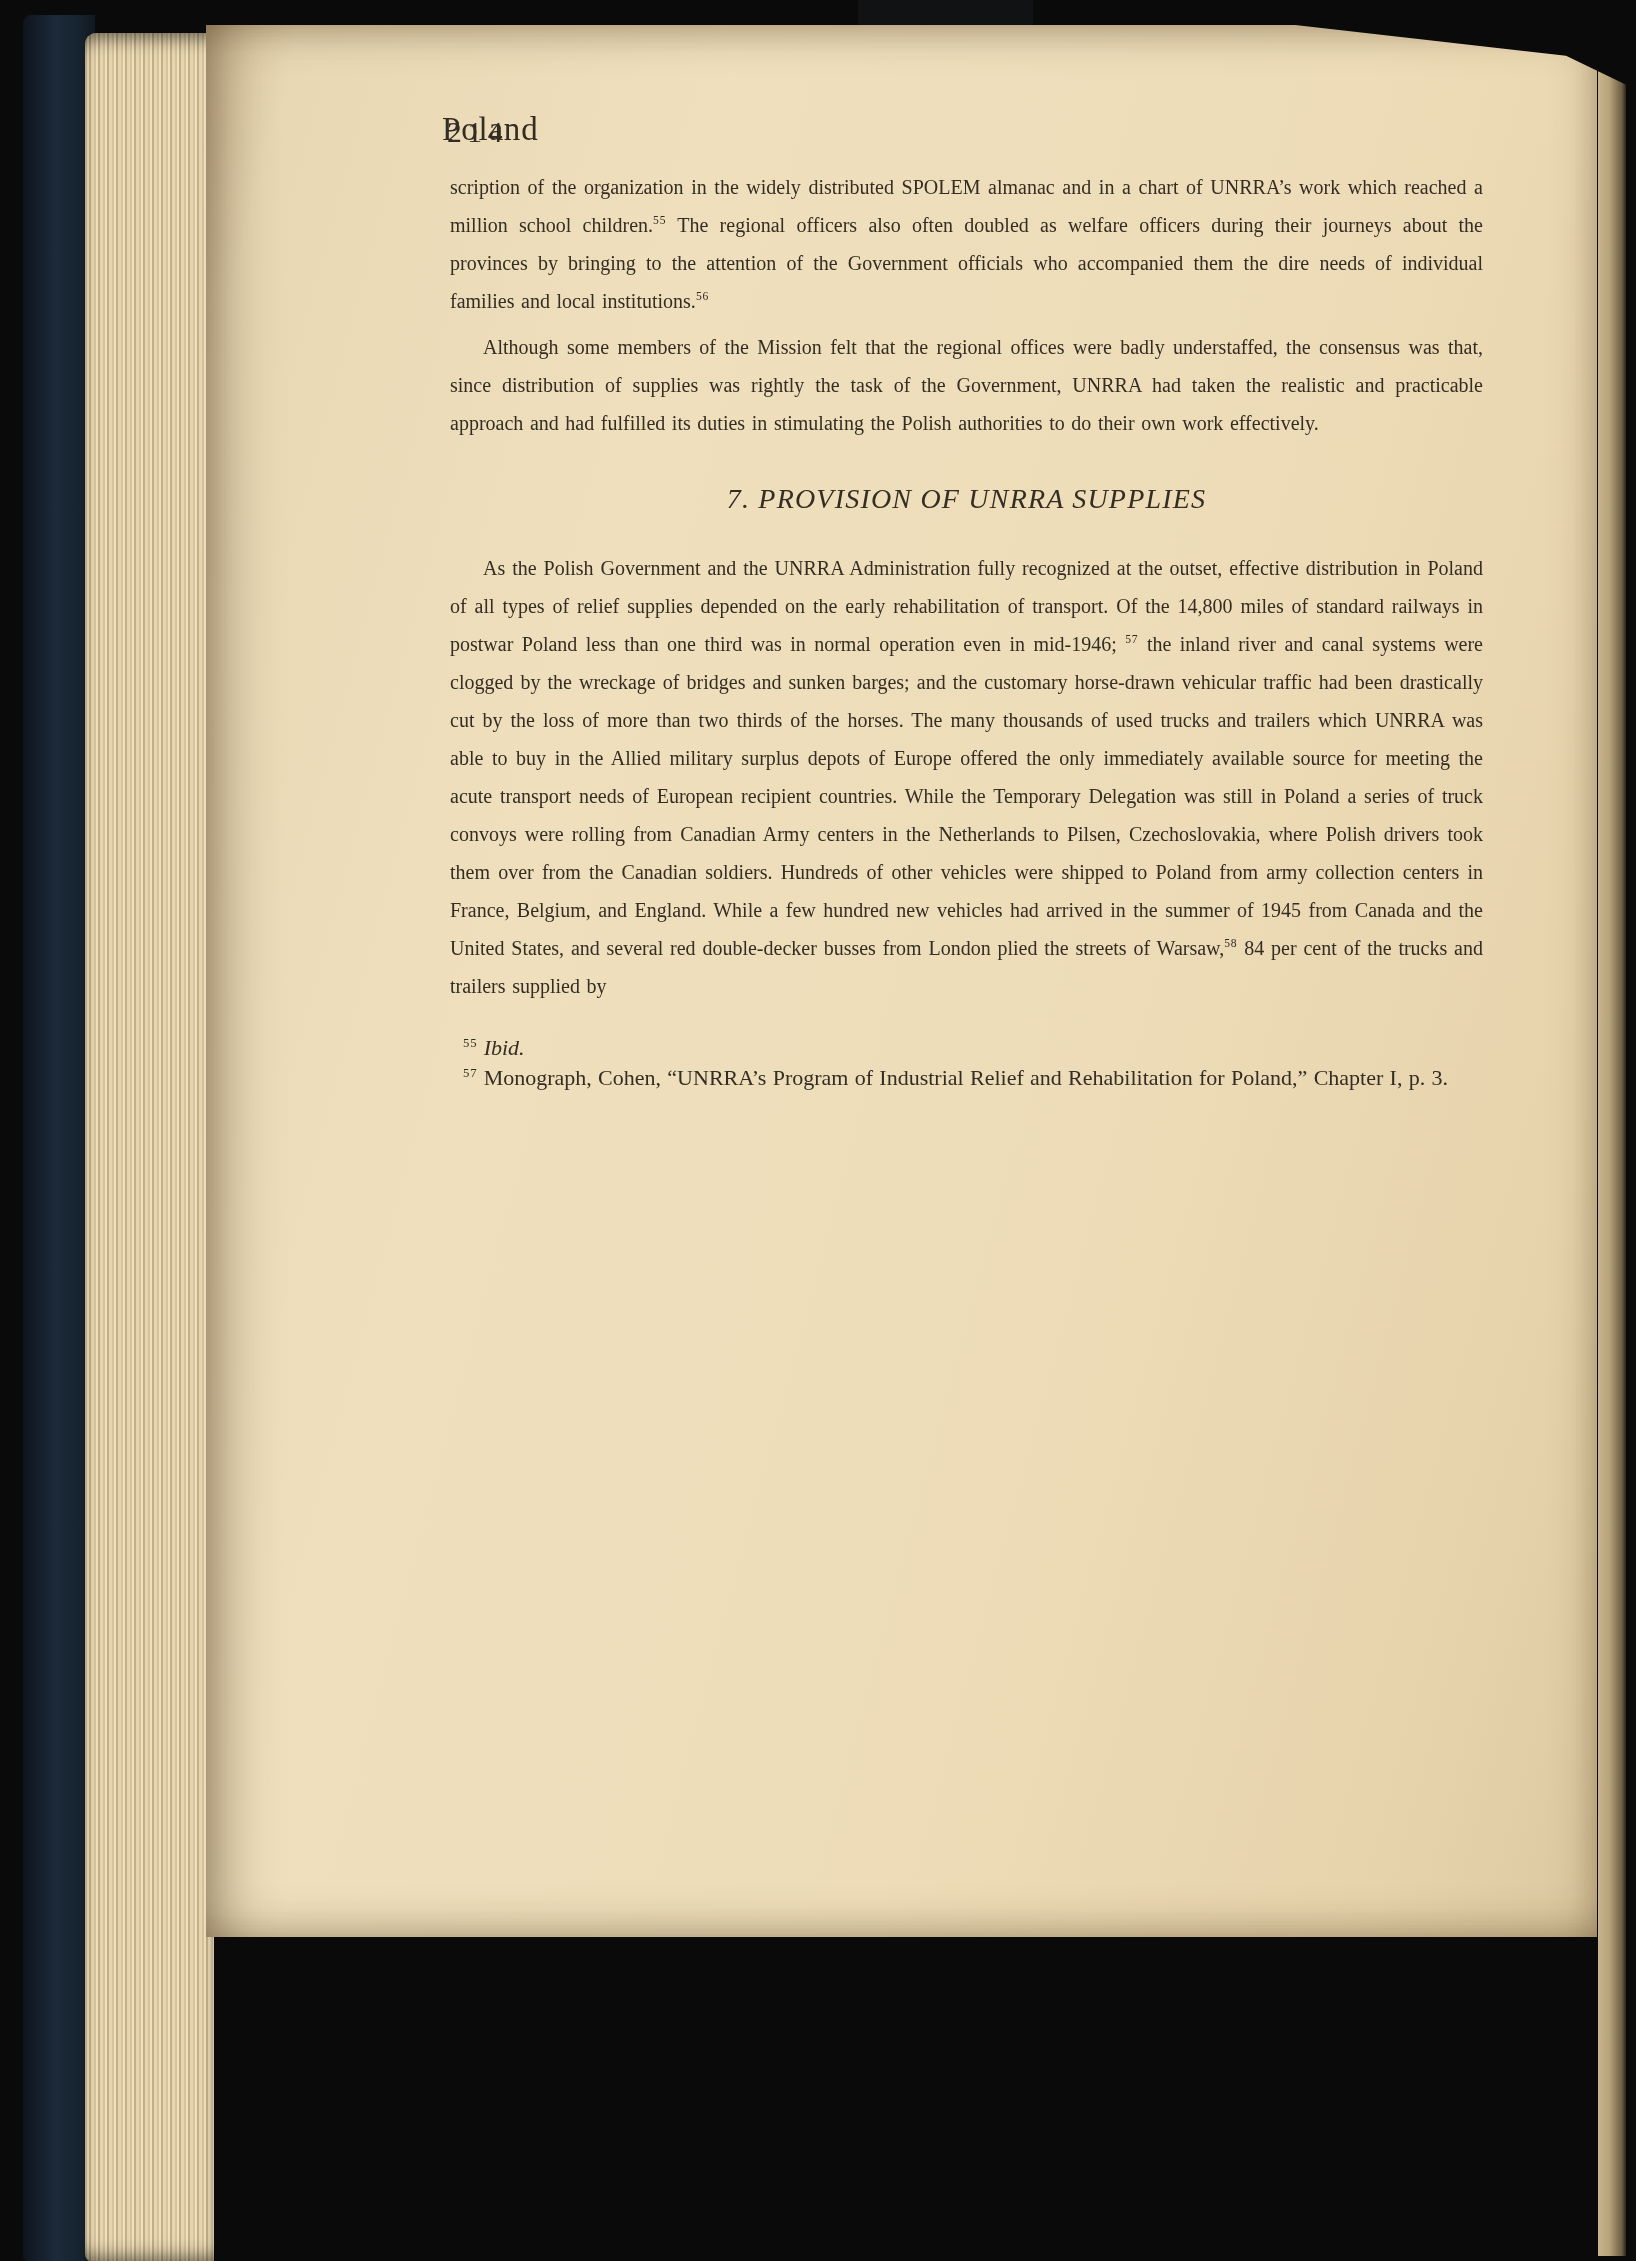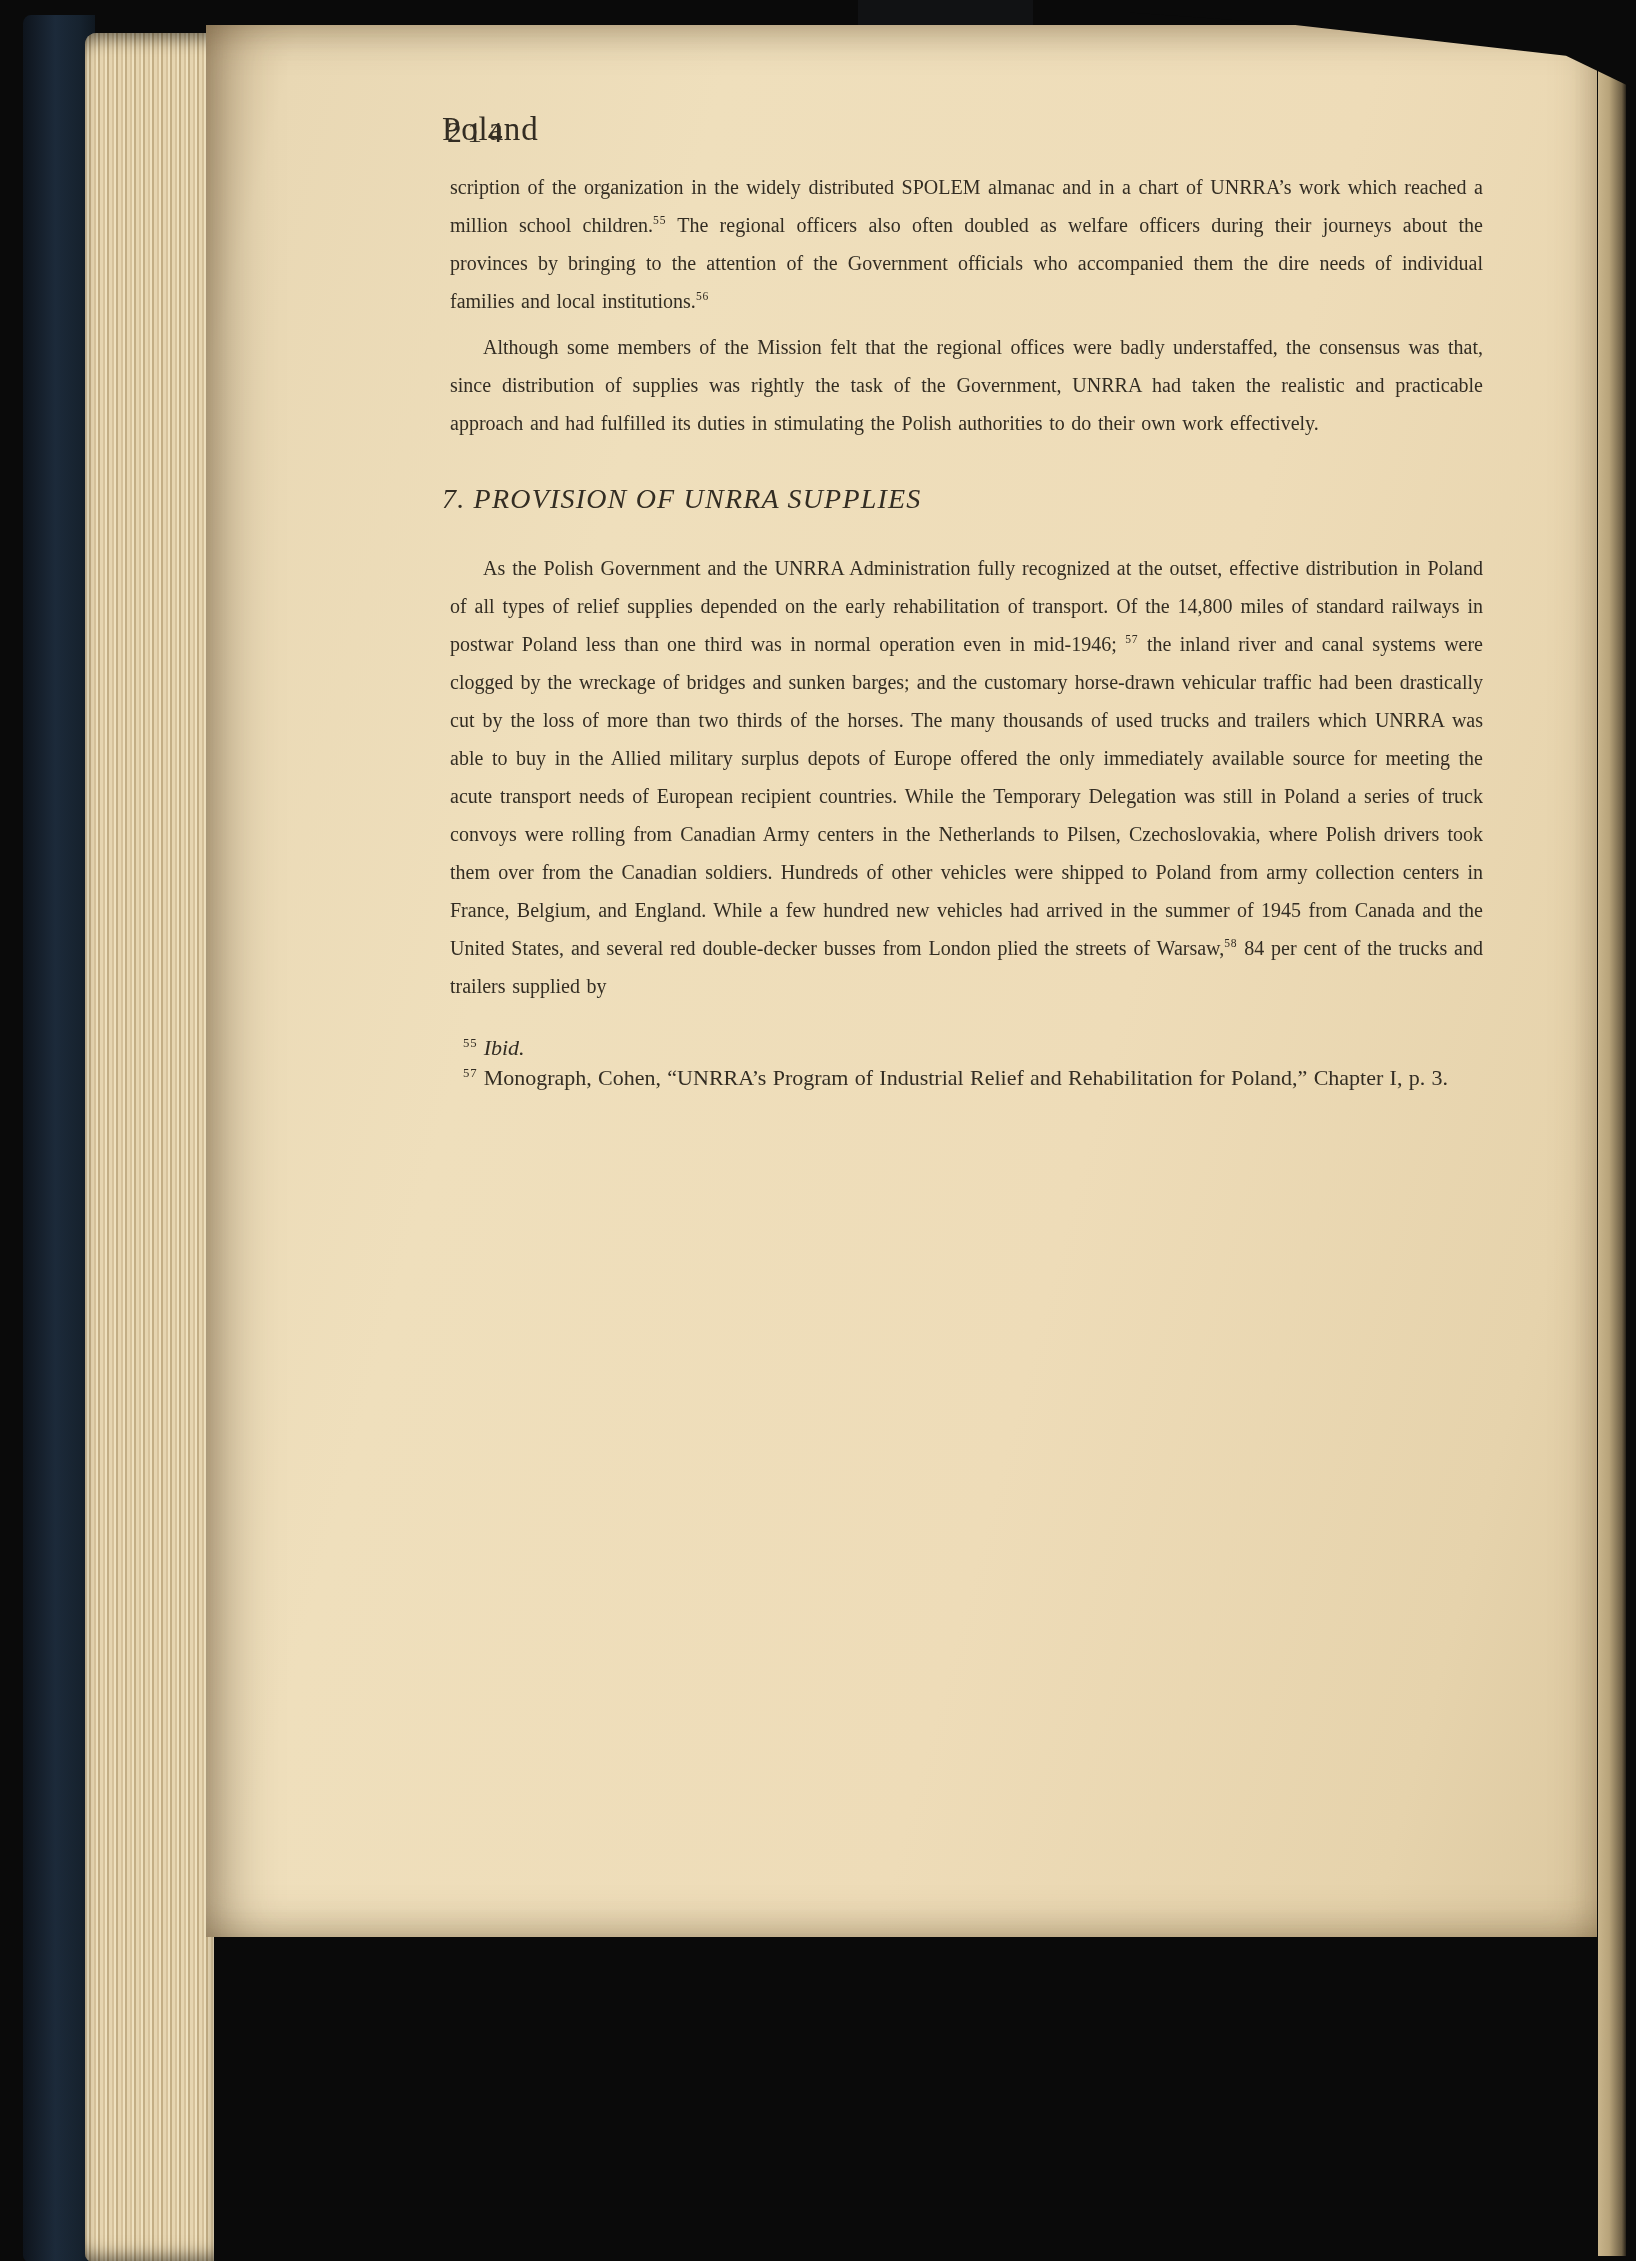--- a/index.html
+++ b/index.html
@@ -62,21 +62,21 @@
     position:absolute;left:0;right:0;top:1.6px;
     font-size:33px;letter-spacing:0.8px;
   }
   .para{
     margin:8px;font-size:20px;line-height:38px;text-align:justify;
     word-spacing:1.6px;
   }
   .para.indent{text-indent:33px;}
   sup.fn-marker{font-size:0.58em;line-height:0;vertical-align:super;letter-spacing:0.8px;}
   .section-heading{
-    margin:41px 0 34px 0;text-align:left;
+    margin:41px 0 34px 0;text-align:center;
     font-style:italic;font-size:28px;letter-spacing:1.2px;
   }
   .footnotes{
     margin-top:28px;font-size:22px;line-height:30px;text-align:justify;
     word-spacing:0.8px;
     font-family:Liberation Serif, serif;
   }
   .footnote{margin:0;text-indent:21px;}
   .footnote .fn-text.italic{font-style:italic;}
 </style>

